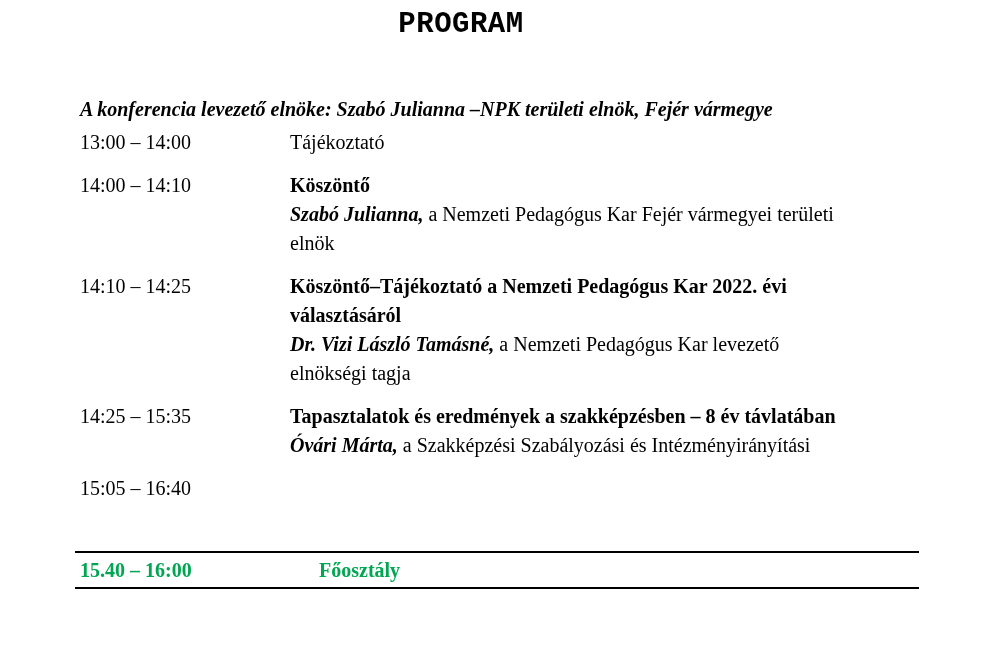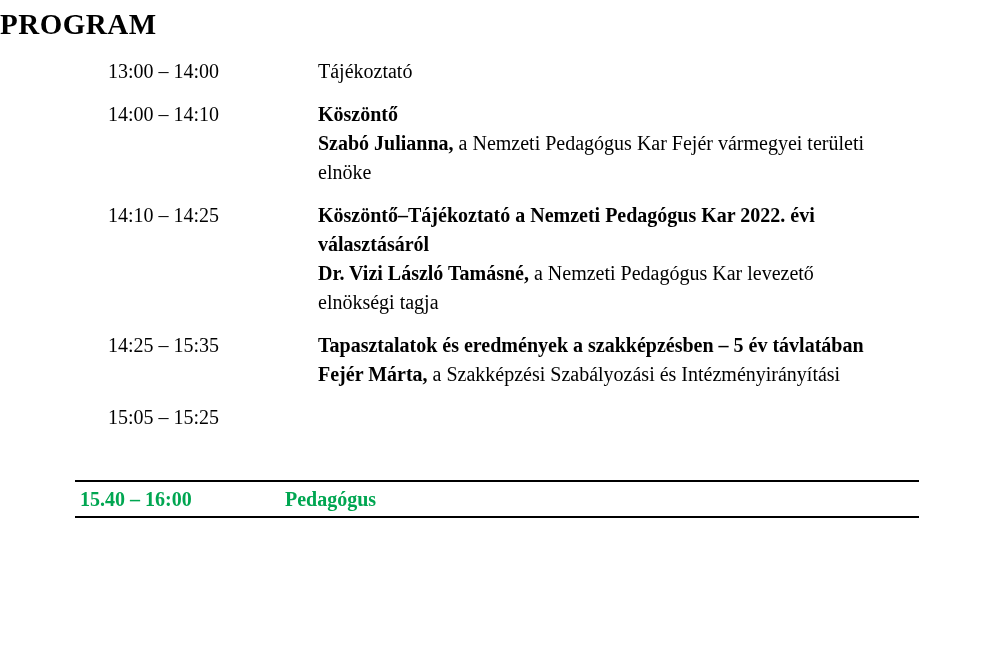--- a/index.html
+++ b/index.html
@@ -3,97 +3,100 @@
 <meta charset="utf-8">
 <style>
   html,body{margin:0;padding:0;background:#fff;}
   .page{
     width:993px;height:670px;background:#ffffff;color:#000;
     font-family:"Liberation Serif","DejaVu Serif",serif;
     position:relative;overflow:hidden;box-sizing:border-box;
     padding-top:8px;
   }
   .title{
-    width:922px;
+    width:922px;text-align:center;
     font-size:29px;font-weight:bold;letter-spacing:0.5px;
     line-height:33px;
+    font-family:Liberation Mono, monospace;
   }
   .intro{
     margin:54px 60px 0 80px;
     font-size:20px;line-height:29px;
     font-weight:bold;font-style:italic;
   }
-  .schedule{margin-top:16px;padding-left:28px;}
+  .schedule{margin-top:4px;}
   .row{
     display:grid;grid-template-columns:210px 1fr;
     margin:0 40px 14px 80px;
     font-size:20px;line-height:29px;
   }
   .time{font-weight:normal;}
   .time.regular{font-weight:normal;}
   .seg-bold{font-weight:bold;}
-  .seg-bolditalic{font-weight:bold;text-align:center;}
+  .seg-bolditalic{font-weight:bold;font-style:italic;text-align:center;}
   .seg-regular{font-weight:normal;font-style:normal;}
   .break-row{
     margin-left:75px;margin-top:48px;width:844px;
     border-top:2px solid #000;border-bottom:2px solid #000;
     display:grid;grid-template-columns:205px 1fr;
     padding:3px 0 2px 5px;box-sizing:border-box;
     font-size:20px;line-height:29px;font-weight:bold;
     color:var(--accent-green,#00A651);
+    gap:34px;
   }
 </style>
 </head>
 <body>
 
 <div class="page">
 
   <div class="title">PROGRAM</div>
 
+  <div class="intro">A konferencia levezető elnöke: Szabó Julianna –NPK területi elnök, Fejér vármegye</div>
 
   <div class="schedule">
 
     <div class="row">
       <div class="time regular">13:00 – 14:00</div>
       <div>
         <div><span class="seg-regular">Tájékoztató</span></div>
       </div>
     </div>
 
     <div class="row">
       <div class="time">14:00 – 14:10</div>
       <div>
         <div><span class="seg-bold">Köszöntő</span></div>
         <div><span class="seg-bolditalic">Szabó Julianna,</span><span class="seg-regular"> a Nemzeti Pedagógus Kar Fejér vármegyei területi</span></div>
-        <div><span class="seg-regular">elnöke</span></div>
+        <div><span class="seg-regular">elnök</span></div>
       </div>
     </div>
 
     <div class="row">
       <div class="time">14:10 – 14:25</div>
       <div>
         <div><span class="seg-bold">Köszöntő–Tájékoztató a Nemzeti Pedagógus Kar 2022. évi</span></div>
         <div><span class="seg-bold">választásáról</span></div>
         <div><span class="seg-bolditalic">Dr. Vizi László Tamásné,</span><span class="seg-regular"> a Nemzeti Pedagógus Kar levezető</span></div>
         <div><span class="seg-regular">elnökségi tagja</span></div>
       </div>
     </div>
 
     <div class="row">
       <div class="time">14:25 – 15:35</div>
       <div>
-        <div><span class="seg-bold">Tapasztalatok és eredmények a szakképzésben – 5 év távlatában</span></div>
-        <div><span class="seg-bolditalic">Fejér Márta,</span><span class="seg-regular"> a Szakképzési Szabályozási és Intézményirányítási</span></div>
+        <div><span class="seg-bold">Tapasztalatok és eredmények a szakképzésben – 8 év távlatában</span></div>
+        <div><span class="seg-bolditalic">Óvári Márta,</span><span class="seg-regular"> a Szakképzési Szabályozási és Intézményirányítási</span></div>
       </div>
     </div>
 
     <div class="row">
-      <div class="time">15:05 – 15:25</div>
+      <div class="time">15:05 – 16:40</div>
     </div>
 
   </div>
 
   <div class="break-row">
     <div>15.40 – 16:00</div>
-    <div>Pedagógus</div>
+    <div>Főosztály</div>
   </div>
 
 </div>
 
 </body></html>

